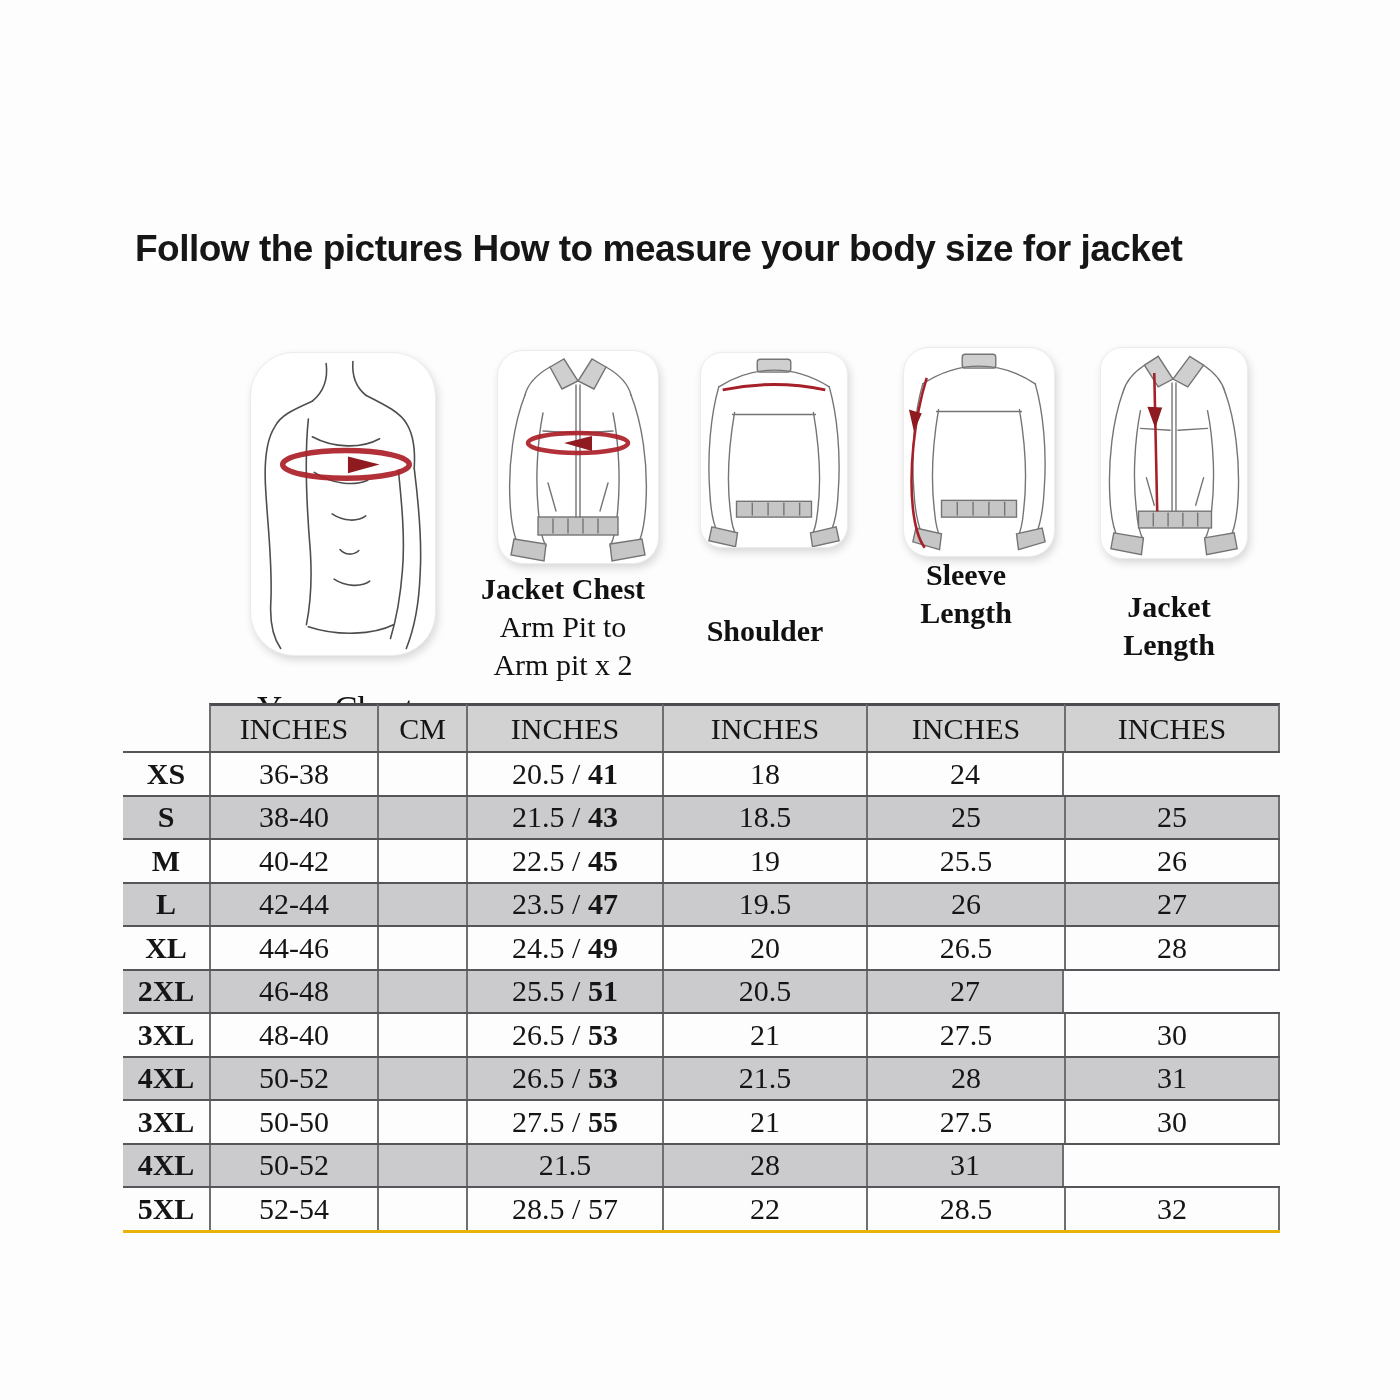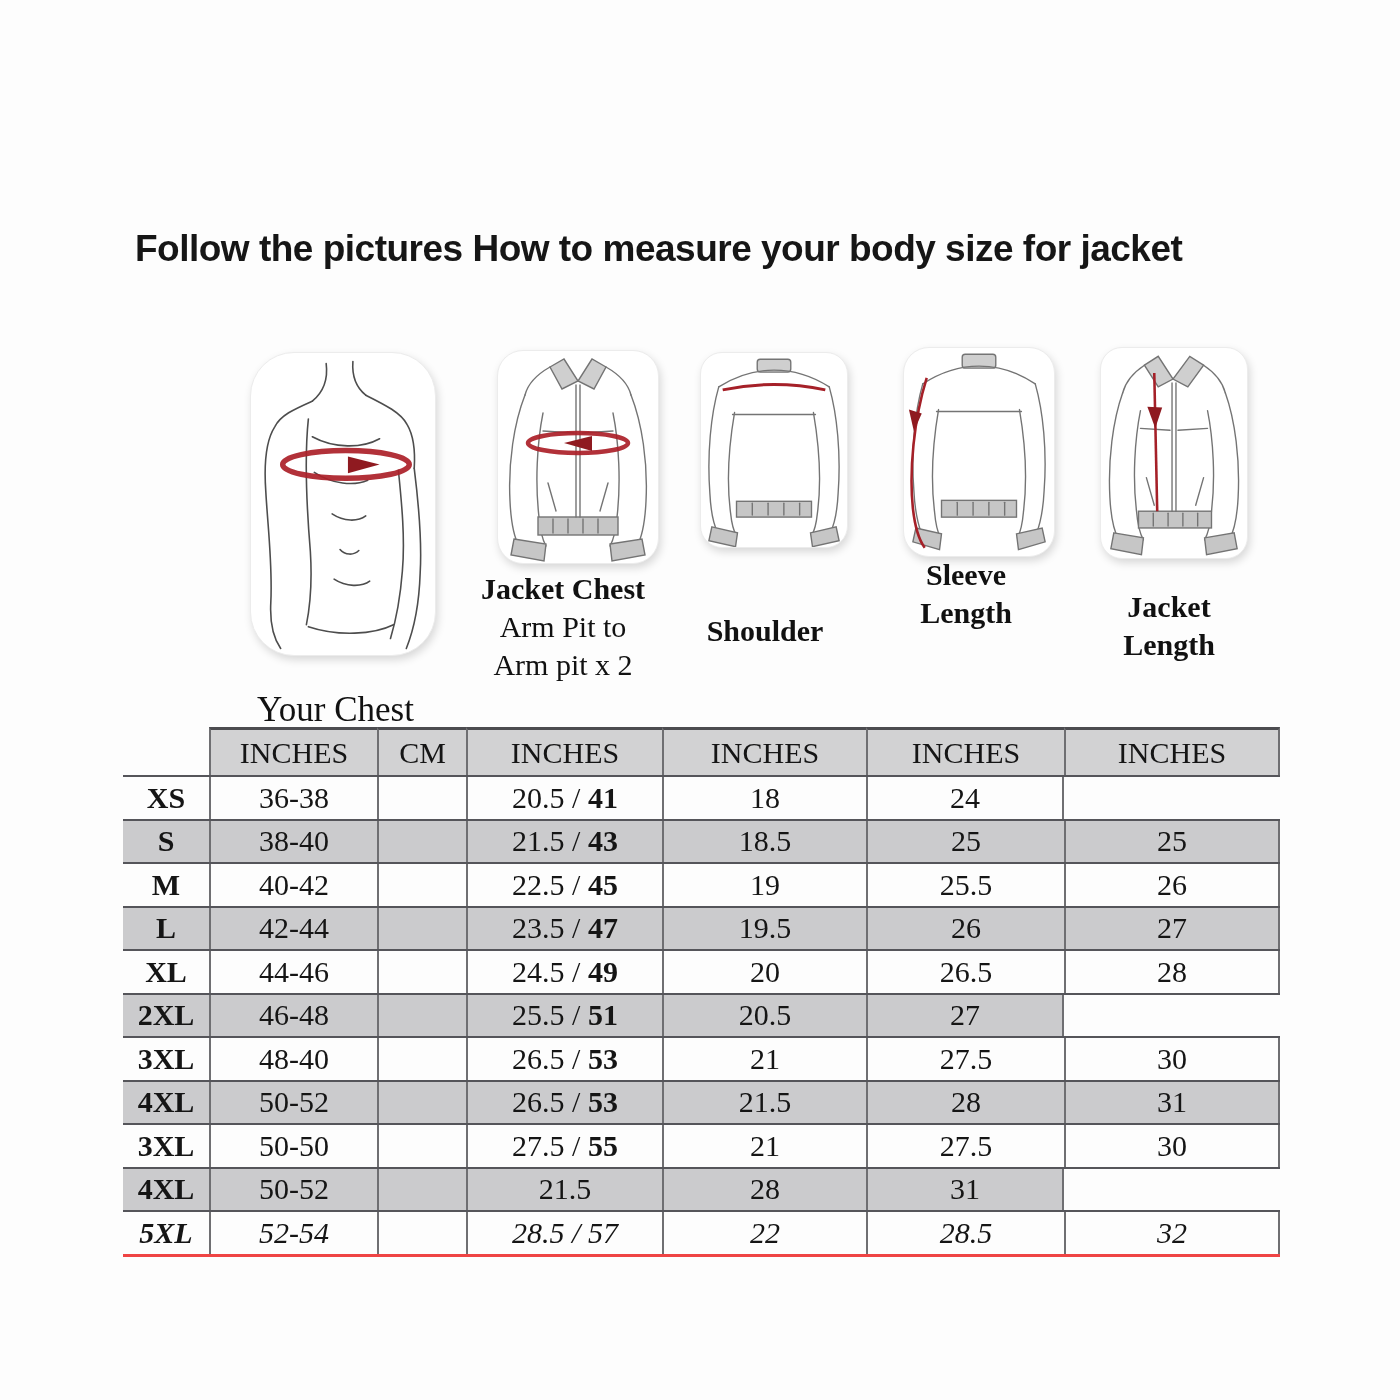--- a/index.html
+++ b/index.html
@@ -39,37 +39,37 @@
   .illus-label .b{font-weight:bold;}
   .lbl-jchest{left:438px;top:570px;width:250px;}
   .lbl-shoulder{left:665px;top:612px;width:200px;font-weight:bold;}
   .lbl-sleeve{left:866px;top:556px;width:200px;font-weight:bold;}
   .lbl-jlen{left:1069px;top:588px;width:200px;font-weight:bold;}
   .your-chest{
     position:absolute;left:257px;top:690px;font-size:35px;font-weight:normal;color:#111;
   }
   
   .size-table{
-    position:absolute;left:123px;top:727px;width:1157px;font-size:30px;
+    position:absolute;left:123px;top:703px;width:1157px;font-size:30px;
   }
   .trow{
     display:grid;
     grid-template-columns:86px 168px 89px 196px 204px 198px 216px;
     border-bottom:2px solid var(--hline);
   }
   .trow.header .cell{height:48px;background:var(--header-gray);border-top:3px solid #4c4c50;}
   .trow .cell{
     height:41.5px;display:flex;align-items:center;justify-content:center;
     border-left:2px solid var(--vline);
   }
   .trow .cell:first-child{border-left:none;}
   .trow .cell:last-child{border-right:2px solid var(--vline);}
   .trow.header .cell.spacer{background:transparent;border-top:none;border-left:none;}
   .trow.shaded .cell{background:var(--row-gray);}
-  .trow:last-child{border-bottom:3px solid #ef4444;font-style:italic;}
+  .trow:last-child{border-bottom:3px solid #eab308;}
   .c-size{font-weight:bold;}
   .bold{font-weight:bold;}
   .pre{white-space:pre;}
 </style>
 </head>
 <body>
 
 <div class="page">
 
   <div class="title">Follow the pictures How to measure your body size for jacket</div>

